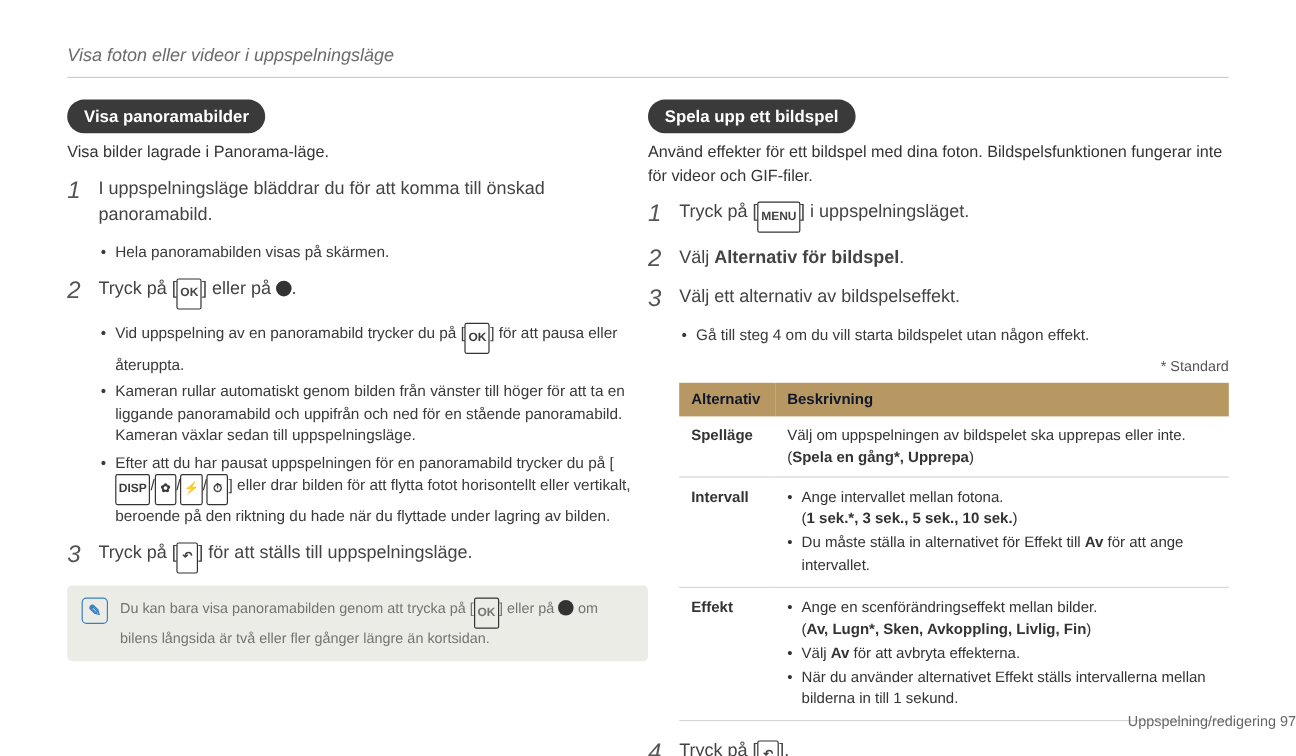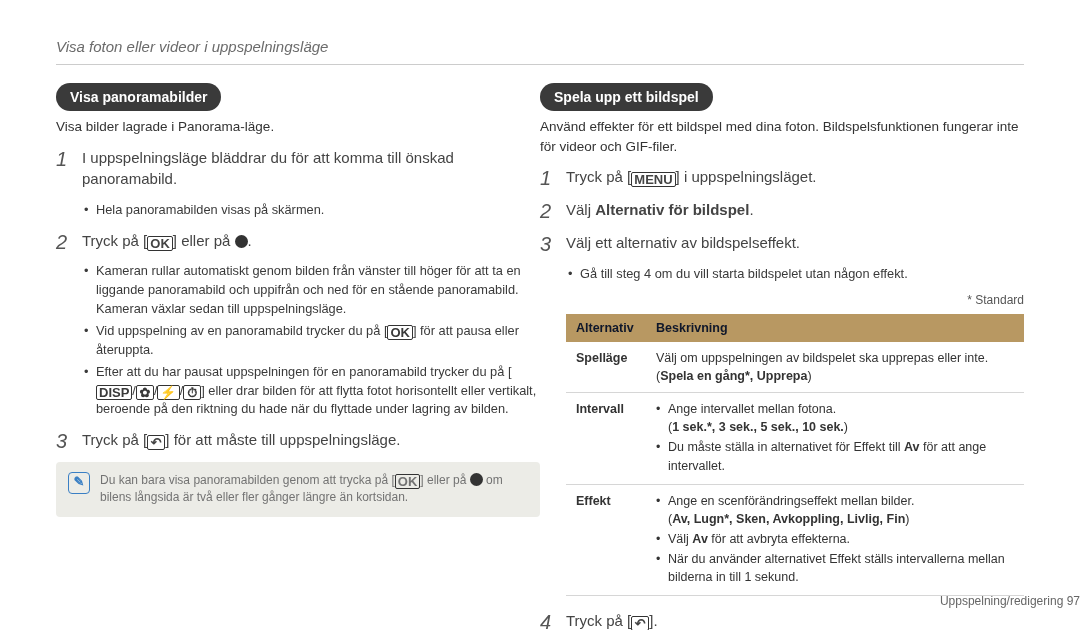--- a/index.html
+++ b/index.html
@@ -12,21 +12,21 @@
 .pill{display:inline-block;background:#3a3a3a;color:#fff;border-radius:14px;padding:4px 14px;font-size:14px;font-weight:600;margin-bottom:6px}
 .intro{margin-bottom:10px}
 .steps{list-style:none;margin-top:4px}
 .steps>li{display:flex;margin-bottom:10px}
 .num{font-style:italic;font-size:20px;color:#555;width:26px;flex-shrink:0;line-height:1.1;padding-top:1px}
 .sbody{flex:1}
 .stext{font-size:15px;color:#444}
 .sub{list-style:none;margin-top:11px}
 .sub>li{position:relative;padding-left:14px;margin-top:4px;font-size:12.8px;color:#3a3a3a}
 .sub>li:before{content:"•";position:absolute;left:2px;top:0}
-.glyph{display:inline-flex;align-items:center;justify-content:center;min-width:18px;height:15px;border:1.2px solid #333;border-radius:2px;font-size:13px;font-weight:700;line-height:1;padding:0 2px;vertical-align:-2px;font-style:normal;font-family:Arial,sans-serif}
+.glyph{display:inline-flex;align-items:center;justify-content:center;min-width:18px;height:26px;border:1.2px solid #333;border-radius:2px;font-size:10px;font-weight:700;line-height:1;padding:0 2px;vertical-align:-2px;font-style:normal;font-family:Arial,sans-serif}
 .circle{display:inline-block;width:13px;height:13px;border-radius:50%;background:#333;vertical-align:-2px}
 .note{display:flex;background:#ecece7;border-radius:4px;padding:10px 12px;margin-top:8px;gap:10px}
 .note-icon{width:22px;height:22px;border:1.5px solid #3a7fc4;border-radius:4px;color:#3a7fc4;font-weight:700;display:flex;align-items:center;justify-content:center;flex-shrink:0;font-size:13px}
 .note-text{font-size:12px;color:#737373}
 .std{text-align:right;font-size:12px;color:#555;margin-top:9px}
 table.opts{width:100%;border-collapse:collapse;margin-top:4px;font-size:12.5px}
 table.opts th{background:#b89862;color:#0f172a;text-align:left;padding:5px 10px;font-weight:600}
 table.opts td{padding:7px 10px;border-bottom:1px solid #d6d6d6;vertical-align:top}
 table.opts td:first-child{width:80px;color:#333;font-weight:600}
 table.opts ul{list-style:none}
@@ -57,30 +57,30 @@
           </div>
         </li>
         <li>
           <span class="num">2</span>
           <div class="sbody">
             <div class="stext">
               <span>Tryck på [</span><span class="glyph">OK</span><span>] eller på</span>
               <span class="circle"></span><span>.</span>
             </div>
             <ul class="sub">
+              <li><span>Vid uppspelning av en panoramabild trycker du på [</span><span class="glyph">OK</span><span>] för att pausa eller återuppta.</span></li>
               <li>Kameran rullar automatiskt genom bilden från vänster till höger för att ta en liggande panoramabild och uppifrån och ned för en stående panoramabild. Kameran växlar sedan till uppspelningsläge.</li>
-              <li><span>Vid uppspelning av en panoramabild trycker du på [</span><span class="glyph">OK</span><span>] för att pausa eller återuppta.</span></li>
               <li><span>Efter att du har pausat uppspelningen för en panoramabild trycker du på [</span><span class="glyph">DISP</span>/<span class="glyph">✿</span>/<span class="glyph">⚡</span>/<span class="glyph">⏱</span><span>] eller drar bilden för att flytta fotot horisontellt eller vertikalt, beroende på den riktning du hade när du flyttade under lagring av bilden.</span></li>
             </ul>
           </div>
         </li>
         <li>
           <span class="num">3</span>
           <div class="sbody">
-            <div class="stext"><span>Tryck på [</span><span class="glyph">↶</span><span>] för att måste till uppspelningsläge.</span></div>
+            <div class="stext"><span>Tryck på [</span><span class="glyph">↶</span><span>] för att ställs till uppspelningsläge.</span></div>
           </div>
         </li>
       </ol>
       <div class="note">
         <div class="note-icon">✎</div>
         <div class="note-text">
           <span>Du kan bara visa panoramabilden genom att trycka på [</span><span class="glyph">OK</span><span>] eller på</span>
           <span class="circle"></span>
           <span>om bilens långsida är två eller fler gånger längre än kortsidan.</span>
         </div>

